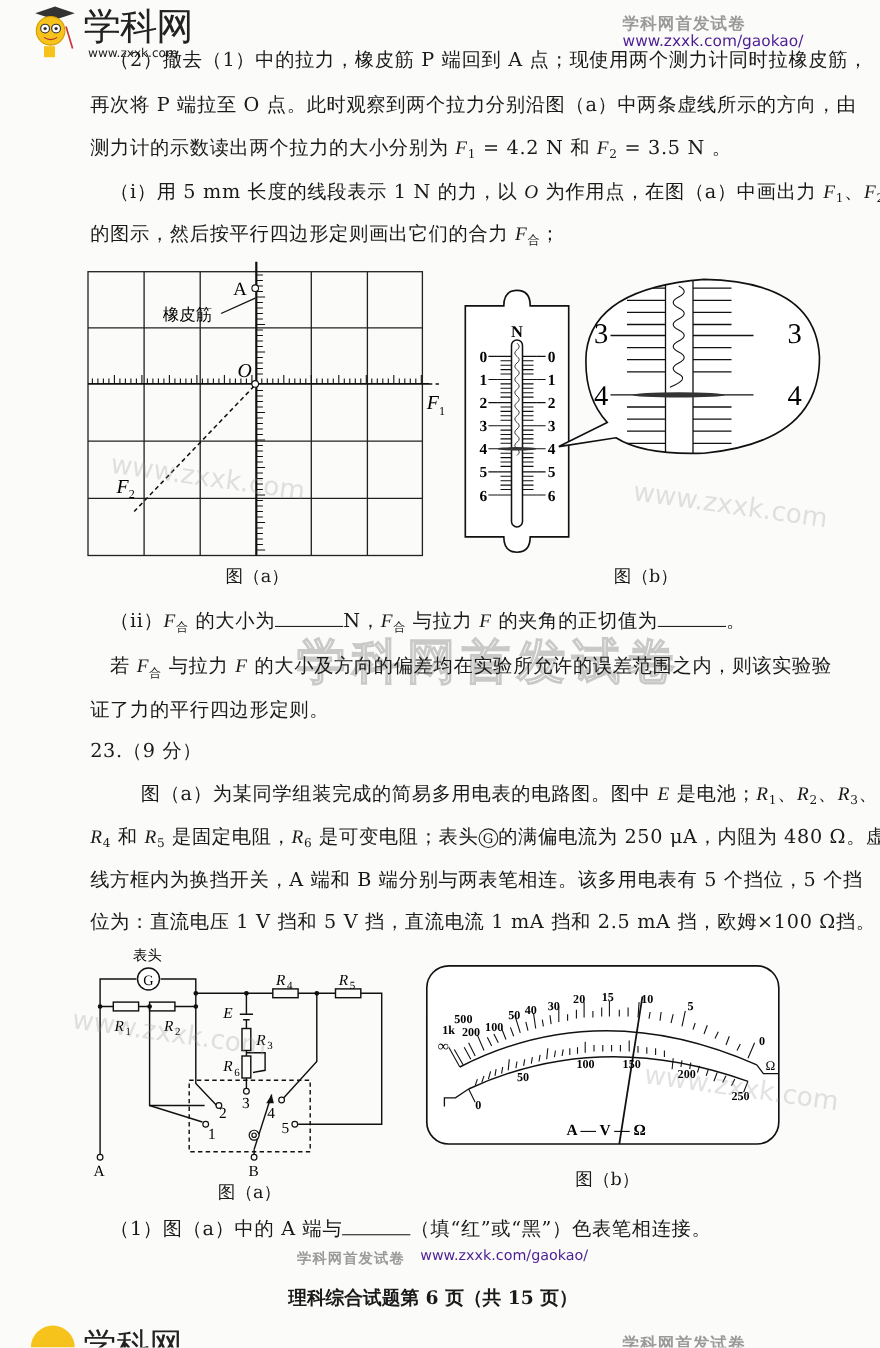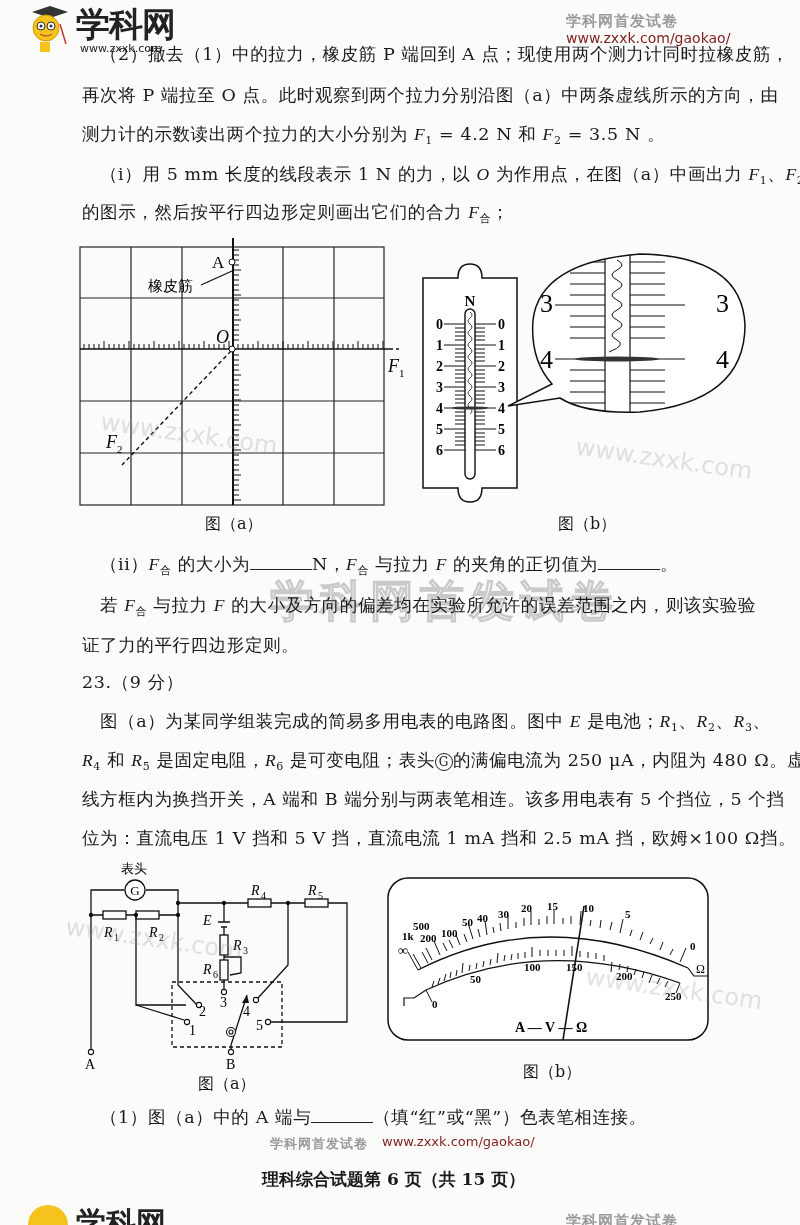--- a/index.html
+++ b/index.html
@@ -4,23 +4,23 @@
 <style>
   html, body { margin:0; padding:0; }
   body { width:800px; height:1225px; background:#fbfbf9; position:relative; overflow:hidden;
          font-family:"DejaVu Serif","Liberation Serif",serif; color:#1a1a1a; }
   .abs { position:absolute; }
   .line { position:absolute; left:82px; font-size:17.5px; white-space:nowrap; letter-spacing:0.6px; }
   .indent { left:100px; }
   .math { font-style:italic; font-family:"Liberation Serif","DejaVu Serif",serif; }
   .sub { font-size:11px; vertical-align:-4px; font-style:normal; }
   .blank { display:inline-block; width:62px; border-bottom:1px solid #222; height:14px; vertical-align:baseline; }
-  .logo-text { font-family:"DejaVu Sans","Liberation Sans",sans-serif; font-weight:bold; color:#222; }
+  .logo-text { font-family:"DejaVu Sans","Liberation Sans",sans-serif; font-weight:normal; color:#222; }
   .wm-gray { font-family:"DejaVu Sans","Liberation Sans",sans-serif; font-weight:bold; color:#9a9a9a; font-size:15px; letter-spacing:1px; }
-  .wm-red { font-family:"DejaVu Sans","Liberation Sans",sans-serif; color:#7f1d1d; font-size:14px; }
+  .wm-red { font-family:"DejaVu Sans","Liberation Sans",sans-serif; color:#4c1d95; font-size:14px; }
   .wm-faint { font-family:"DejaVu Sans","Liberation Sans",sans-serif; color:rgba(150,150,150,0.28); font-size:24px; transform:rotate(8deg); white-space:nowrap; }
   .caption { font-size:16px; position:absolute; white-space:nowrap;text-align:right; }
   svg text { font-family:"Liberation Serif","DejaVu Serif",serif; }
 </style>
 </head>
 <body>
 
 <div class="abs" style="left:26px;top:4px;width:180px;height:52px;">
   <svg width="46" height="52" viewBox="0 0 46 52" style="position:absolute;left:0;top:0;">
     <polygon points="6,8 24,2 42,8 24,14" fill="#333"></polygon>
@@ -135,21 +135,21 @@
 <div class="line indent" style="top:552px;">
   <span>（ii）</span><span class="math">F</span><span class="sub">合</span><span> 的大小为</span><span class="blank"></span><span>N，</span><span class="math">F</span><span class="sub">合</span><span> 与拉力 </span><span class="math">F</span><span> 的夹角的正切值为</span><span class="blank"></span><span>。</span>
 </div>
 <div class="abs" style="left:270px;top:572px;font-size:44px;font-family:'DejaVu Sans',sans-serif;font-weight:bold;color:transparent;-webkit-text-stroke:1px rgba(160,160,160,0.55);letter-spacing:6px;">学科网首发试卷</div>
 <div class="line indent" style="top:593px;">
   <span>若 </span><span class="math">F</span><span class="sub">合</span><span> 与拉力 </span><span class="math">F</span><span> 的大小及方向的偏差均在实验所允许的误差范围之内，则该实验验</span>
 </div>
 <div class="line" style="top:633px;">证了力的平行四边形定则。</div>
 
 <div class="line" style="top:670px;">23.（9 分）</div>
-<div class="line indent" style="top:709px;">
+<div class="line indent" style="top:709px;margin-left:28px;">
   <span>图（a）为某同学组装完成的简易多用电表的电路图。图中 </span><span class="math">E</span><span> 是电池；</span><span class="math">R</span><span class="sub">1</span><span>、</span><span class="math">R</span><span class="sub">2</span><span>、</span><span class="math">R</span><span class="sub">3</span><span>、</span>
 </div>
 <div class="line" style="top:748px;">
   <span class="math">R</span><span class="sub">4</span><span> 和 </span><span class="math">R</span><span class="sub">5</span><span> 是固定电阻，</span><span class="math">R</span><span class="sub">6</span><span> 是可变电阻；表头</span><span style="display:inline-block;width:16px;height:16px;border:1.5px solid #222;border-radius:50%;text-align:center;line-height:16px;font-size:12px;">G</span><span>的满偏电流为 250 μA，内阻为 480 Ω。虚</span>
 </div>
 <div class="line" style="top:787px;">线方框内为换挡开关，A 端和 B 端分别与两表笔相连。该多用电表有 5 个挡位，5 个挡</div>
 <div class="line" style="top:826px;">位为：直流电压 1 V 挡和 5 V 挡，直流电流 1 mA 挡和 2.5 mA 挡，欧姆×100 Ω挡。</div>
 
 <svg class="abs" style="left:70px;top:850px;" width="300" height="240" viewBox="70 850 300 240">
   <g stroke="#111" stroke-width="1.3" fill="none">

